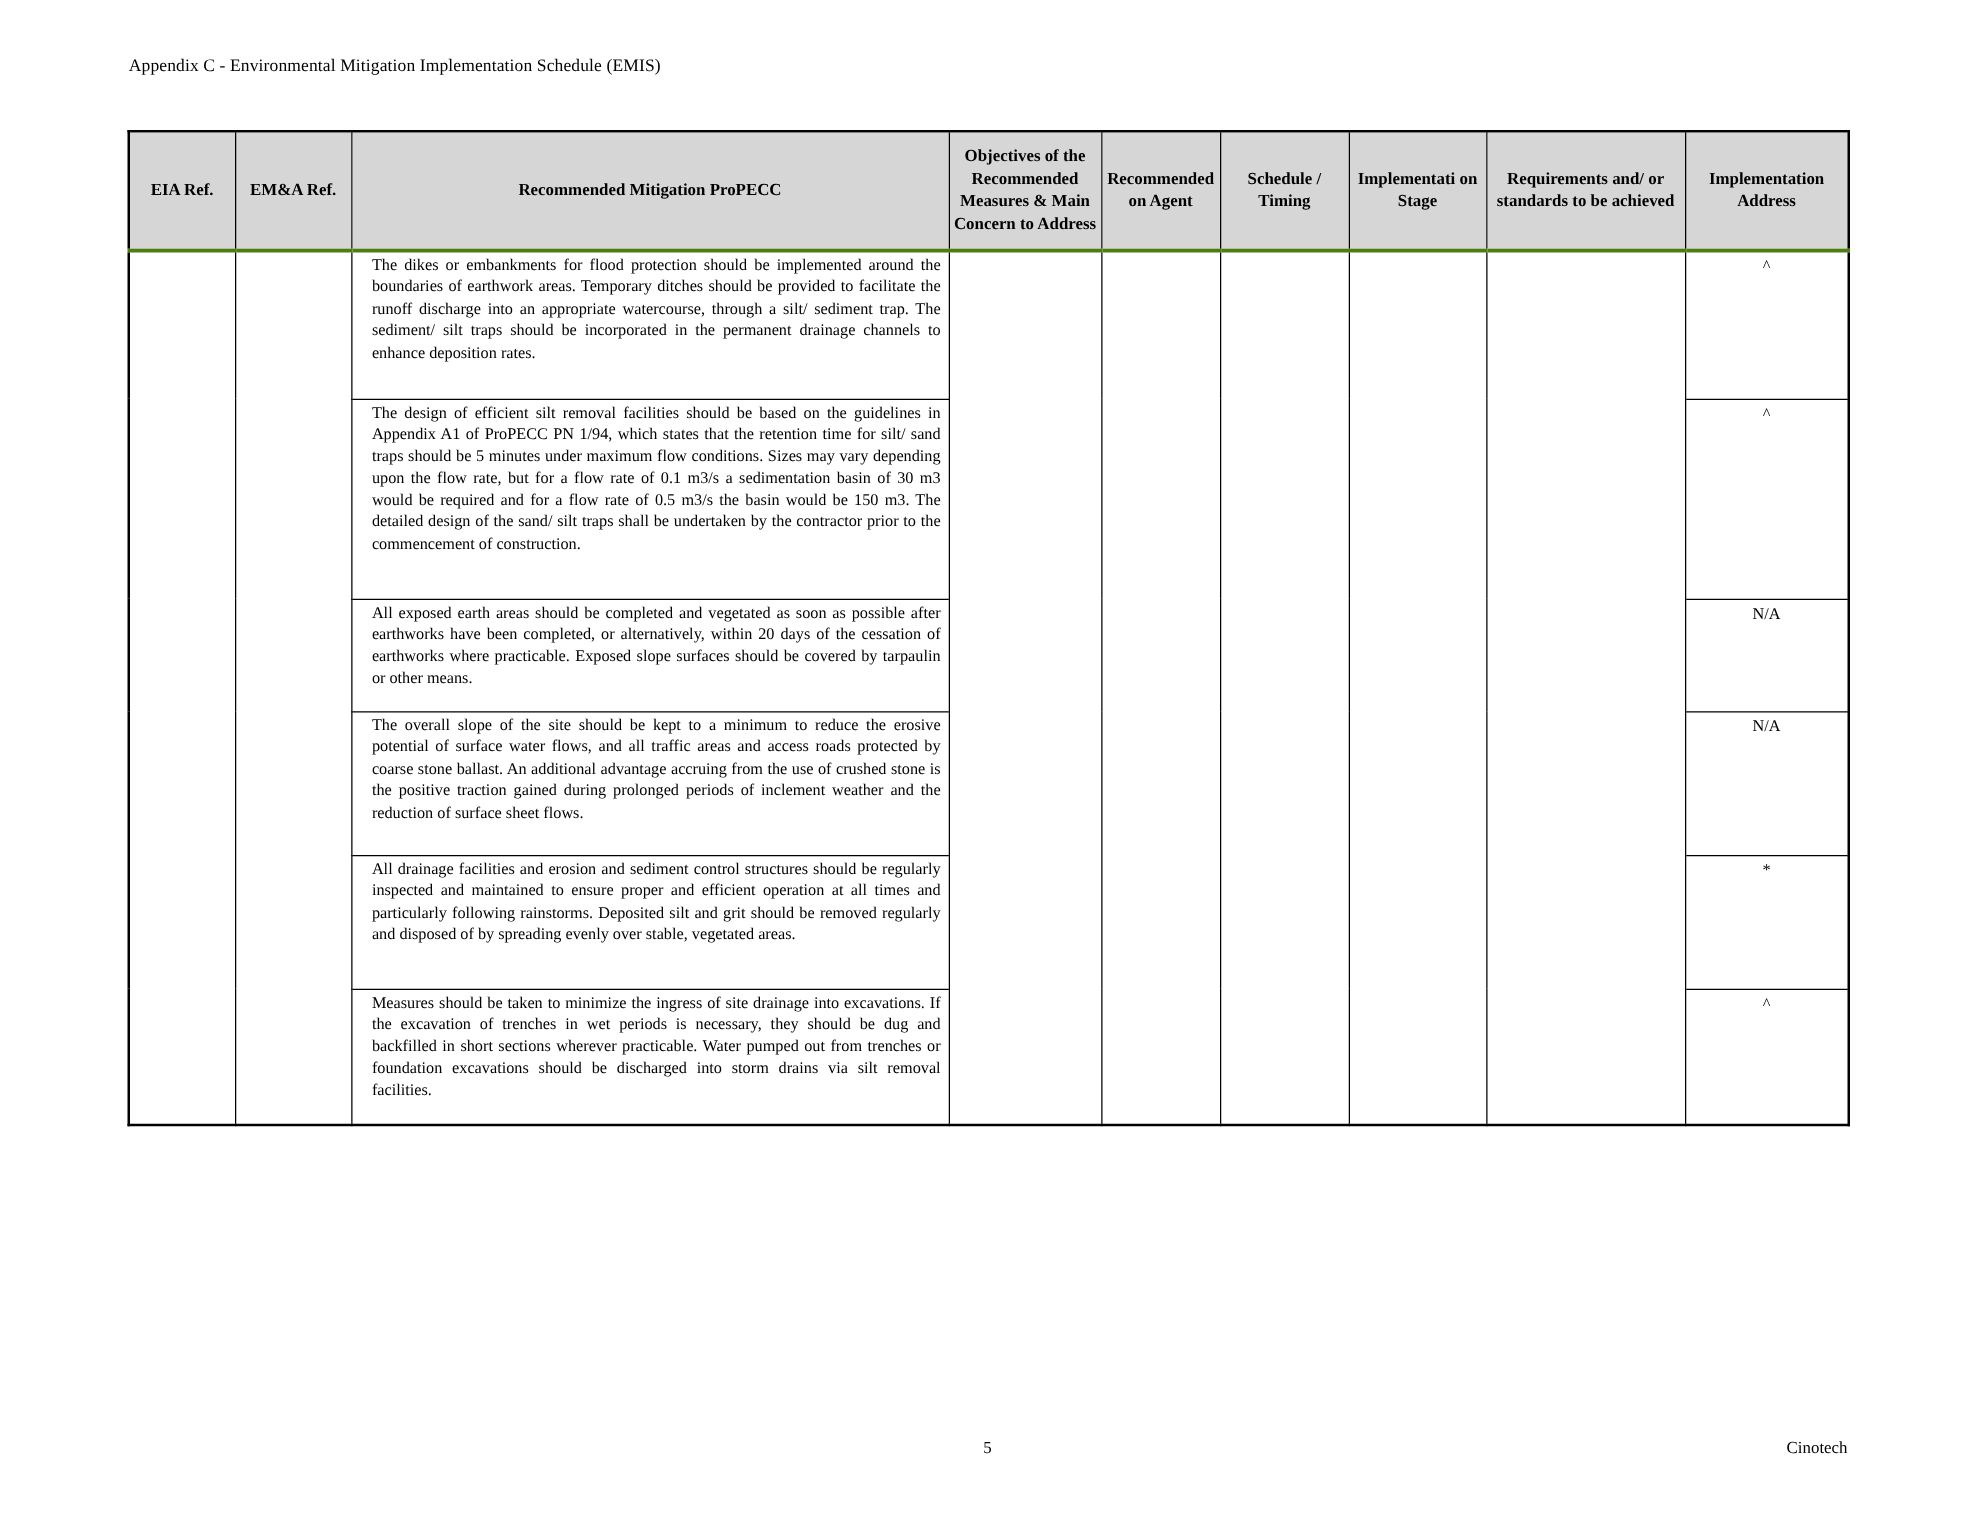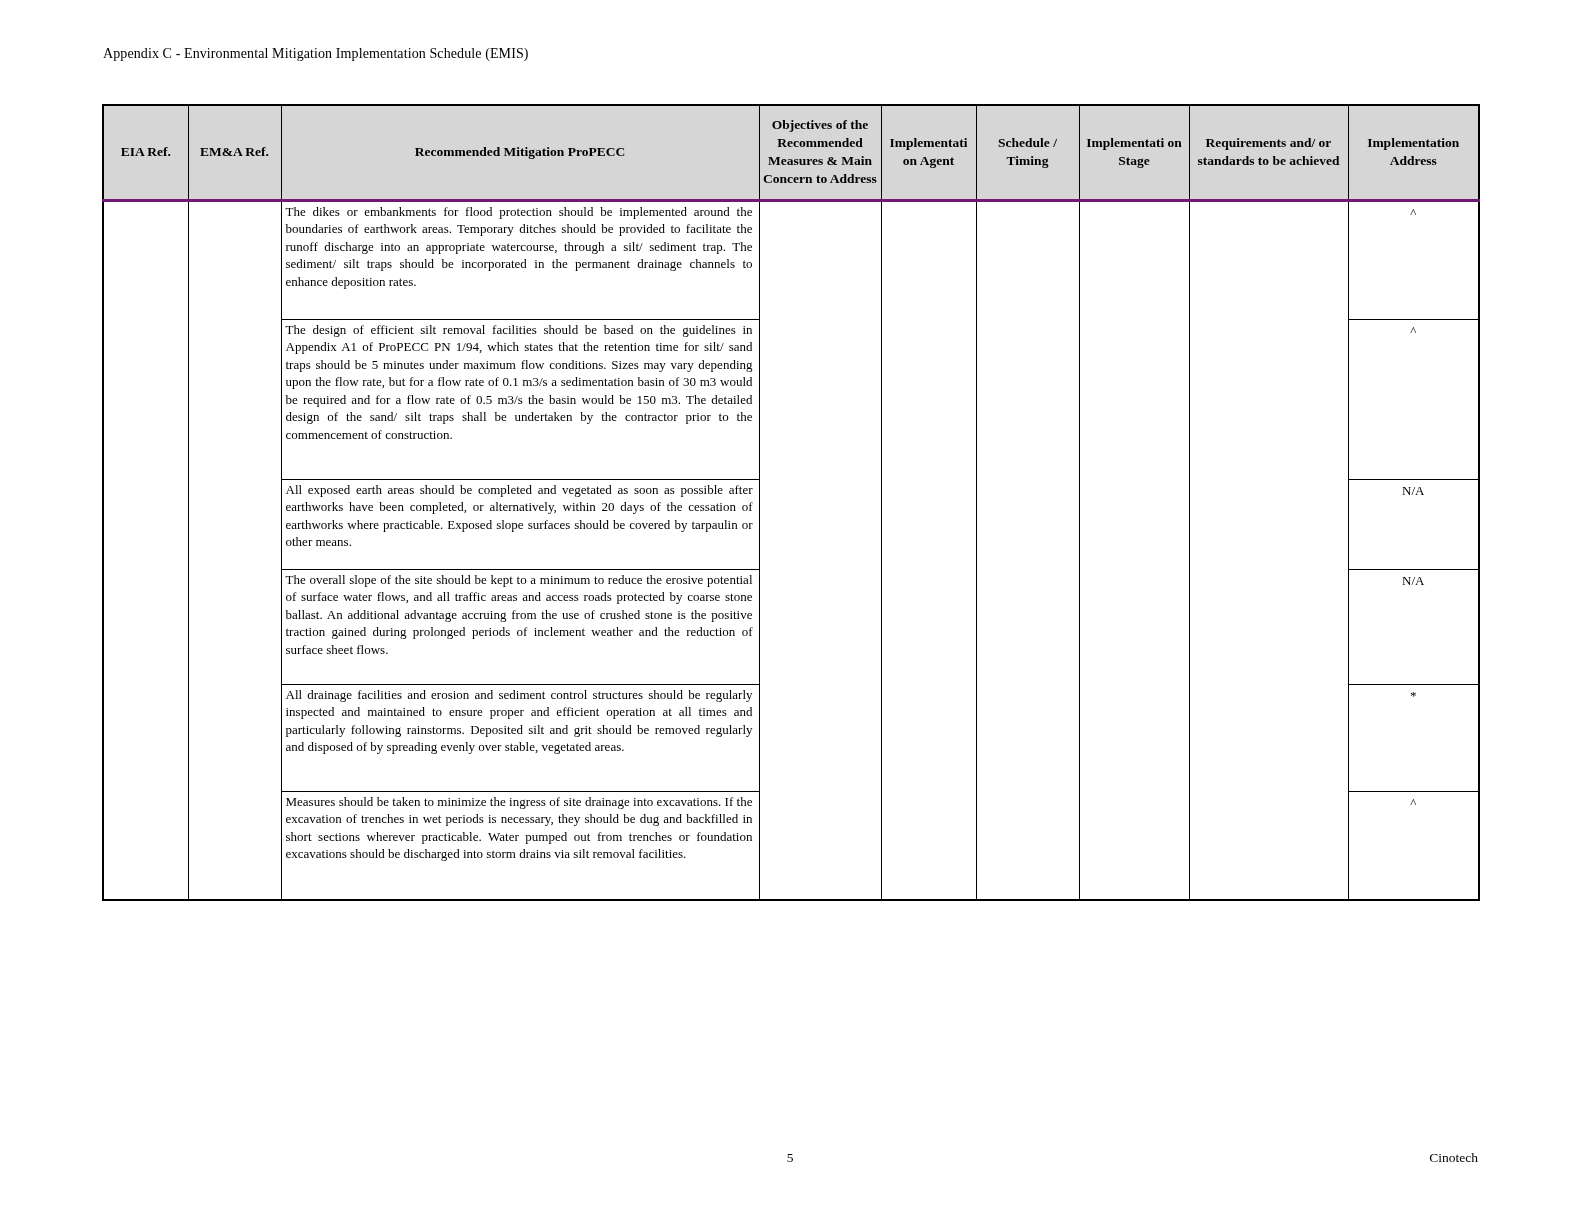--- a/index.html
+++ b/index.html
@@ -39,35 +39,35 @@
     overflow: hidden;
   }
   table.emis th {
     background: var(--header-fill, #d6d6d6);
     font-weight: bold;
     font-size: 13.5px;
     line-height: 18px;
     text-align: center;
     vertical-align: middle;
     padding: 1px 3px;
-    border-bottom: 3px solid #701a75;
+    border-bottom: 3px solid #4d7c0f;
   }
   tr.header-row { height: 95px; }
   tr.r0 { height: 119px; }
   tr.r1 { height: 160px; }
   tr.r2 { height: 90px; }
   tr.r3 { height: 115px; }
   tr.r4 { height: 107px; }
   tr.r5 { height: 109px; }
   td.measure {
     font-size: 13px;
     line-height: 17.5px;
     text-align: justify;
     vertical-align: top;
-    padding: 1px 6px 0 4px;
+    padding: 1px 6px 0 16px;
   }
   td.status {
     font-size: 13px;
     line-height: 16px;
     text-align: center;
     vertical-align: top;
     padding-top: 3px;
   }
   td.side, td.mid {
     background: #ffffff;
@@ -110,21 +110,21 @@
       <col style="width:110px">
       <col style="width:159px">
       <col style="width:131px">
     </colgroup>
     <thead>
       <tr class="header-row">
         <th>EIA Ref.</th>
         <th>EM&amp;A Ref.</th>
         <th>Recommended Mitigation ProPECC</th>
         <th>Objectives of the Recommended Measures &amp; Main Concern to Address</th>
-        <th>Implementati on Agent</th>
+        <th>Recommended on Agent</th>
         <th>Schedule / Timing</th>
         <th>Implementati on Stage</th>
         <th>Requirements and/ or standards to be achieved</th>
         <th>Implementation Address</th>
       </tr>
     </thead>
     <tbody>
       <tr class="r0">
         <td class="side" rowspan="6"></td>
         <td class="side" rowspan="6"></td>

